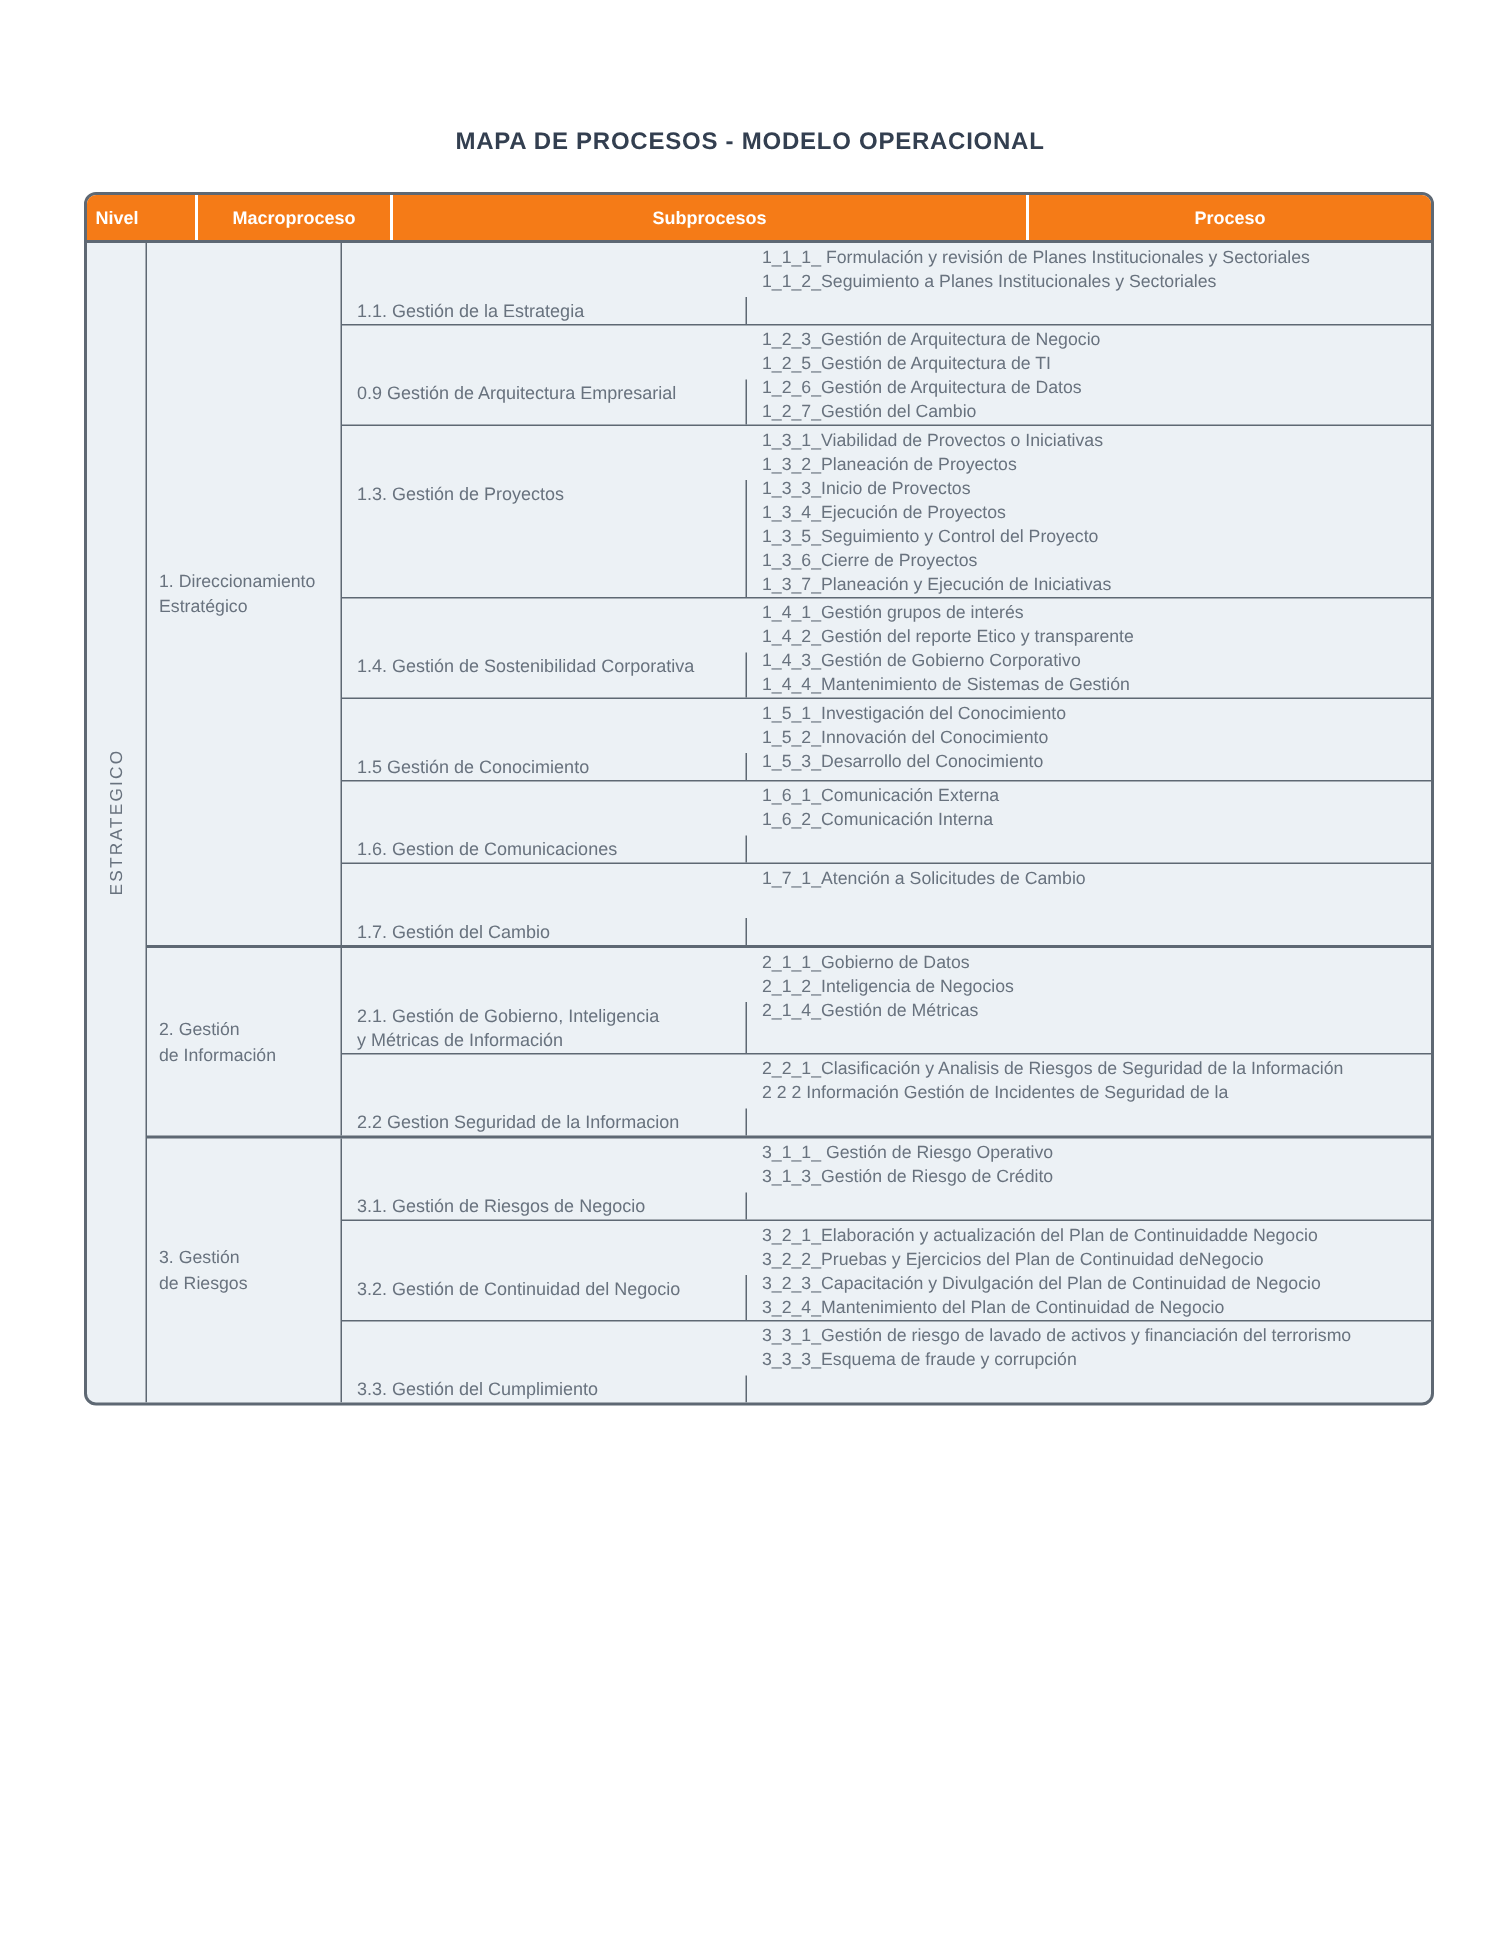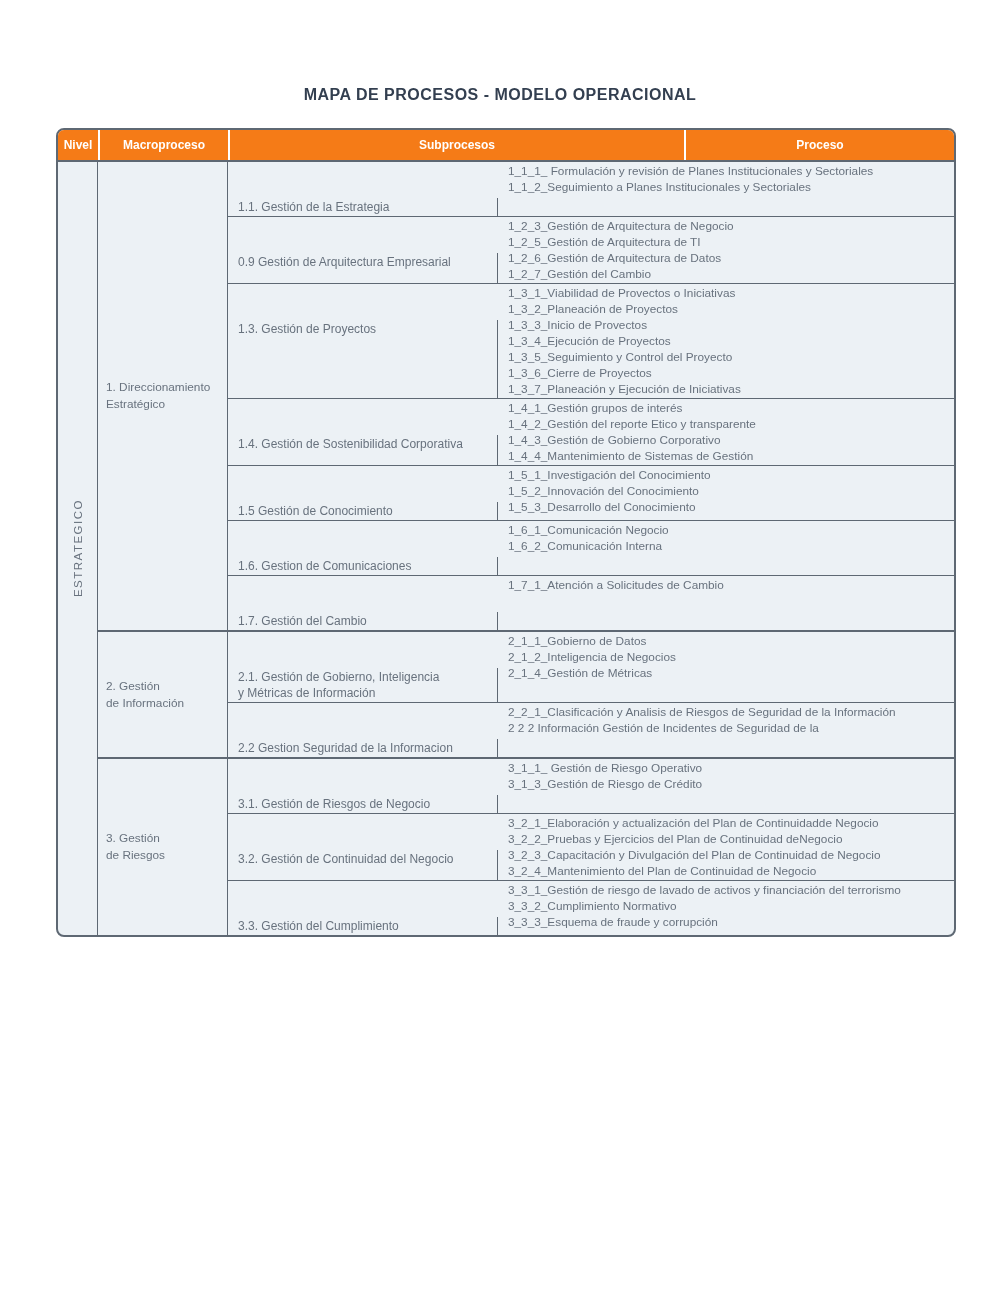--- a/index.html
+++ b/index.html
@@ -23,21 +23,21 @@
     border:2px solid var(--border);border-radius:8px;overflow:hidden;
     background:var(--cell-bg);
   }
   .thead{display:flex;height:32px;background:var(--header-bg);border-bottom:2px solid var(--border);}
   .hcell{
     display:flex;align-items:center;justify-content:center;
     color:var(--header-text);font-weight:bold;font-size:12px;
   }
   .hcell + .hcell{border-left:2.5px solid #ffffff;}
   .w-nivel{width:40px;}
-  .w-macro{width:130px;}
+  .w-macro{width:130px;margin-left:32px;}
   .w-proceso{width:270px;}
   .w-subs{flex:1;}
   .tbody{display:flex;align-items:stretch;}
   .nivel-cell{
     width:40px;border-right:1.5px solid var(--border);
     display:flex;align-items:center;justify-content:center;
   }
   .nivel-text{
     writing-mode:vertical-rl;transform:rotate(180deg);
     font-size:11.5px;letter-spacing:1.5px;color:var(--body-text);
@@ -138,21 +138,21 @@
                   <div class="sub-line">1_5_1_Investigación del Conocimiento</div>
                   <div class="sub-line">1_5_2_Innovación del Conocimiento</div>
                   <div class="sub-line">1_5_3_Desarrollo del Conocimiento</div>
                 </div>
               </div>
               <div class="group-row">
                 <div class="proceso-cell">
                   <div class="proceso-line">1.6. Gestion de Comunicaciones</div>
                 </div>
                 <div class="subs-cell">
-                  <div class="sub-line">1_6_1_Comunicación Negocio</div>
+                  <div class="sub-line">1_6_1_Comunicación Externa</div>
                   <div class="sub-line">1_6_2_Comunicación Interna</div>
                 </div>
               </div>
               <div class="group-row">
                 <div class="proceso-cell">
                   <div class="proceso-line">1.7. Gestión del Cambio</div>
                 </div>
                 <div class="subs-cell">
                   <div class="sub-line">1_7_1_Atención a Solicitudes de Cambio</div>
                 </div>
@@ -212,21 +212,20 @@
                   <div class="sub-line">3_2_3_Capacitación y Divulgación del Plan de Continuidad de Negocio</div>
                   <div class="sub-line">3_2_4_Mantenimiento del Plan de Continuidad de Negocio</div>
                 </div>
               </div>
               <div class="group-row">
                 <div class="proceso-cell">
                   <div class="proceso-line">3.3. Gestión del Cumplimiento</div>
                 </div>
                 <div class="subs-cell">
                   <div class="sub-line">3_3_1_Gestión de riesgo de lavado de activos y financiación del terrorismo</div>
-                  <div class="sub-line">3_3_2_Cumplimiento Normativo</div>
                   <div class="sub-line">3_3_3_Esquema de fraude y corrupción</div>
                 </div>
               </div>
             </div>
           </div>
         </div>
     </div>
   </div>
 </div>
 

